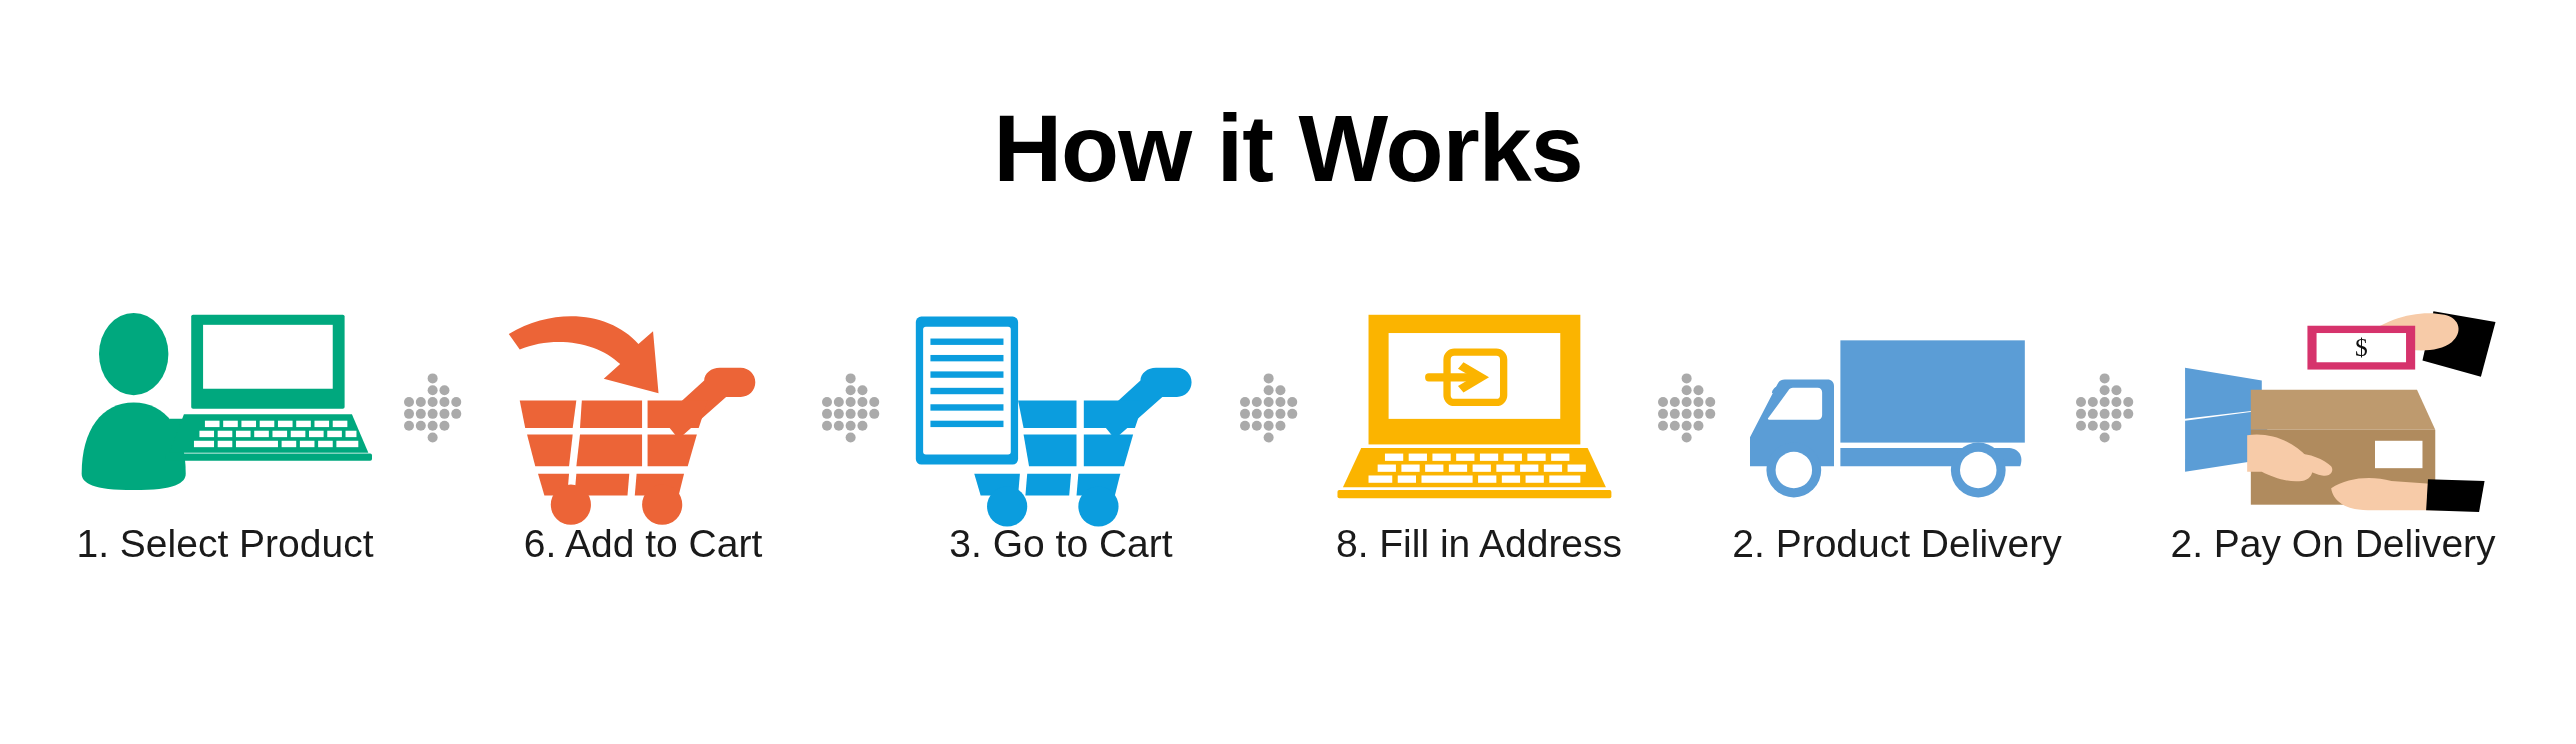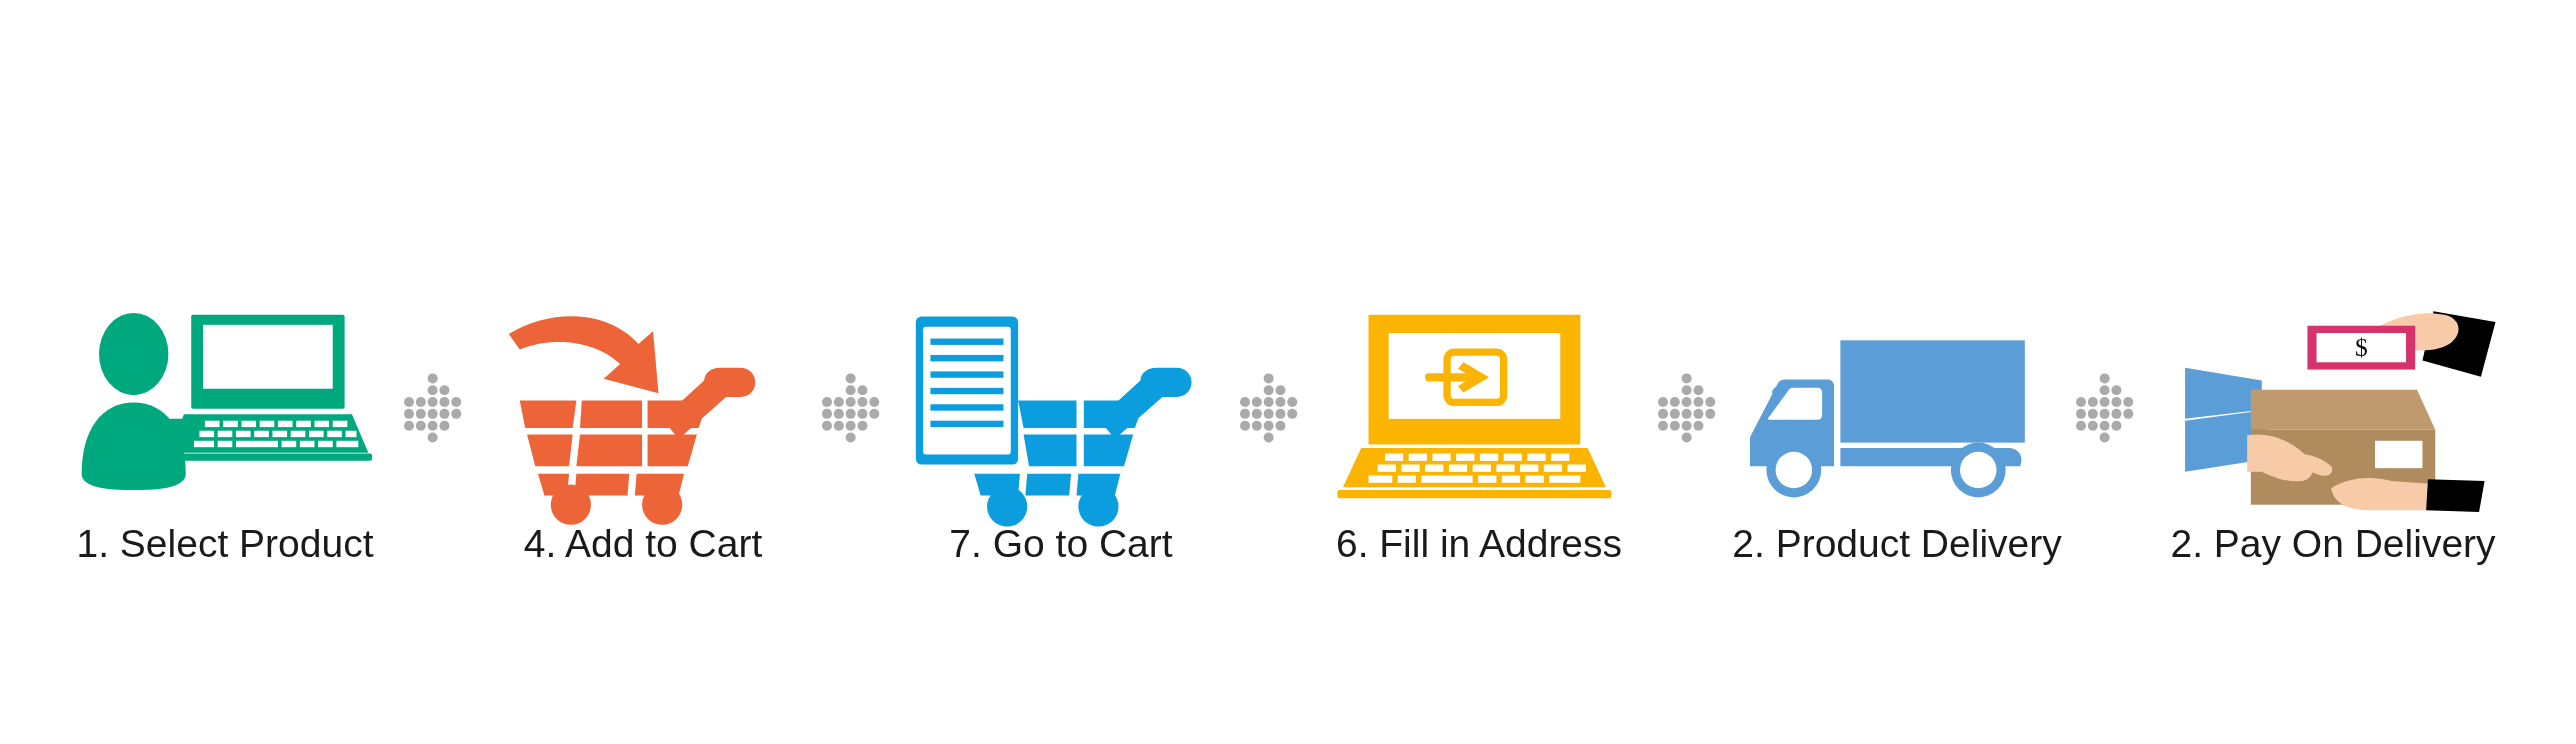--- a/index.html
+++ b/index.html
@@ -77,20 +77,21 @@
     align-items: center;
     justify-content: center;
   }
   .sep svg { display: block; width: 60px; height: 79px; overflow: visible; }
 </style>
 </head>
 <body>
 
 <div id="infographic">
 
+  <div class="title">How it Works</div>
 
   <div class="steps">
 
     <div class="step">
       <div class="icon-box">
         <svg viewBox="0 0 330 230" xmlns="http://www.w3.org/2000/svg">
           <g fill="#00A87E">
 
             <ellipse cx="65" cy="57" rx="38" ry="45"></ellipse>
 
@@ -180,21 +181,21 @@
 
             <path d="M50 188 L84 188 L82 212 L57 212 Z"></path>
             <path d="M92 188 L150 188 L148 212 L90 212 Z"></path>
             <path d="M158 188 L210 188 L204 212 L156 212 Z"></path>
 
             <circle cx="86" cy="222" r="22"></circle>
             <circle cx="186" cy="222" r="22"></circle>
           </g>
         </svg>
       </div>
-      <div class="step-label">4. Add to Cart</div>
+      <div class="step-label">6. Add to Cart</div>
     </div>
 
     <div class="sep">
       <svg viewBox="0 0 66 86" xmlns="http://www.w3.org/2000/svg">
         <g fill="#AAAAAA">
           <circle cx="5.5" cy="37" r="5.5"></circle>
             <circle cx="5.5" cy="50" r="5.5"></circle>
             <circle cx="5.5" cy="63" r="5.5"></circle>
           <circle cx="18.5" cy="37" r="5.5"></circle>
             <circle cx="18.5" cy="50" r="5.5"></circle>
@@ -239,21 +240,21 @@
 
             <path d="M70 188 L120 188 L118 212 L77 212 Z"></path>
             <path d="M128 188 L176 188 L174 212 L126 212 Z"></path>
             <path d="M184 188 L230 188 L224 212 L182 212 Z"></path>
 
             <circle cx="106" cy="224" r="22"></circle>
             <circle cx="206" cy="224" r="22"></circle>
           </g>
         </svg>
       </div>
-      <div class="step-label">7. Go to Cart</div>
+      <div class="step-label">3. Go to Cart</div>
     </div>
 
     <div class="sep">
       <svg viewBox="0 0 66 86" xmlns="http://www.w3.org/2000/svg">
         <g fill="#AAAAAA">
           <circle cx="5.5" cy="37" r="5.5"></circle>
             <circle cx="5.5" cy="50" r="5.5"></circle>
             <circle cx="5.5" cy="63" r="5.5"></circle>
           <circle cx="18.5" cy="37" r="5.5"></circle>
             <circle cx="18.5" cy="50" r="5.5"></circle>
@@ -311,21 +312,21 @@
             <rect x="44" y="190" width="26" height="8"></rect>
               <rect x="76" y="190" width="20" height="8"></rect>
             <rect x="102" y="190" width="56" height="8"></rect>
               <rect x="164" y="190" width="20" height="8"></rect>
             <rect x="190" y="190" width="20" height="8"></rect>
               <rect x="216" y="190" width="20" height="8"></rect>
             <rect x="242" y="190" width="34" height="8"></rect>
           </g>
         </svg>
       </div>
-      <div class="step-label">6. Fill in Address</div>
+      <div class="step-label">8. Fill in Address</div>
     </div>
 
     <div class="sep">
       <svg viewBox="0 0 66 86" xmlns="http://www.w3.org/2000/svg">
         <g fill="#AAAAAA">
           <circle cx="5.5" cy="37" r="5.5"></circle>
             <circle cx="5.5" cy="50" r="5.5"></circle>
             <circle cx="5.5" cy="63" r="5.5"></circle>
           <circle cx="18.5" cy="37" r="5.5"></circle>
             <circle cx="18.5" cy="50" r="5.5"></circle>

